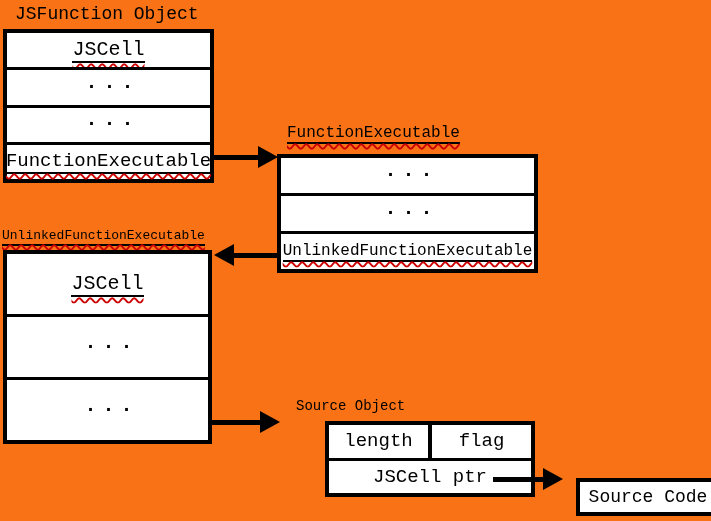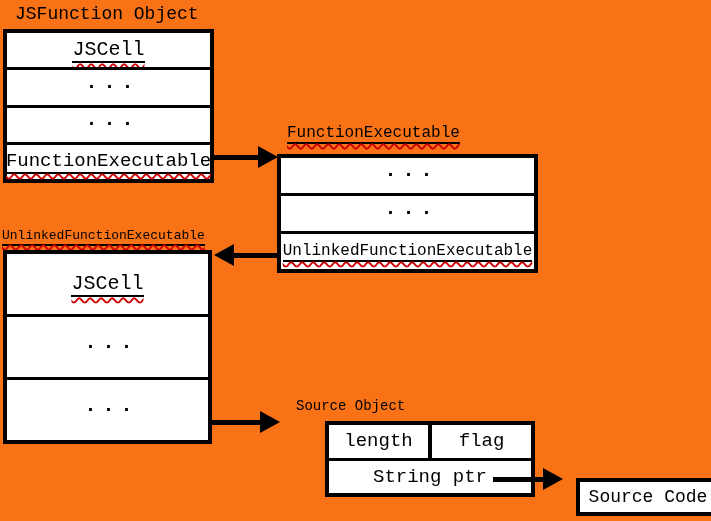--- a/index.html
+++ b/index.html
@@ -108,21 +108,21 @@
   <div class="tbl" style="left:283px; top:421px; width:210px; height:76px;margin-left:42px;">
     <div class="row cells">
       <div class="cell">
         <span class="fs19">length</span>
       </div>
       <div class="cell">
         <span class="fs19">flag</span>
       </div>
     </div>
     <div class="row">
-      <span class="fs19">String ptr</span>
+      <span class="fs19">JSCell ptr</span>
     </div>
   </div>
 
   <div class="aline" style="left:493px; top:477px; width:50px;"></div>
   <div class="head head-right" style="left:543px; top:468px;"></div>
 
   <div class="srcbox fs18" style="left:536px; top:478px; width:144px; height:38px;margin-left:40px;">
     <span>Source Code</span>
   </div>
 

